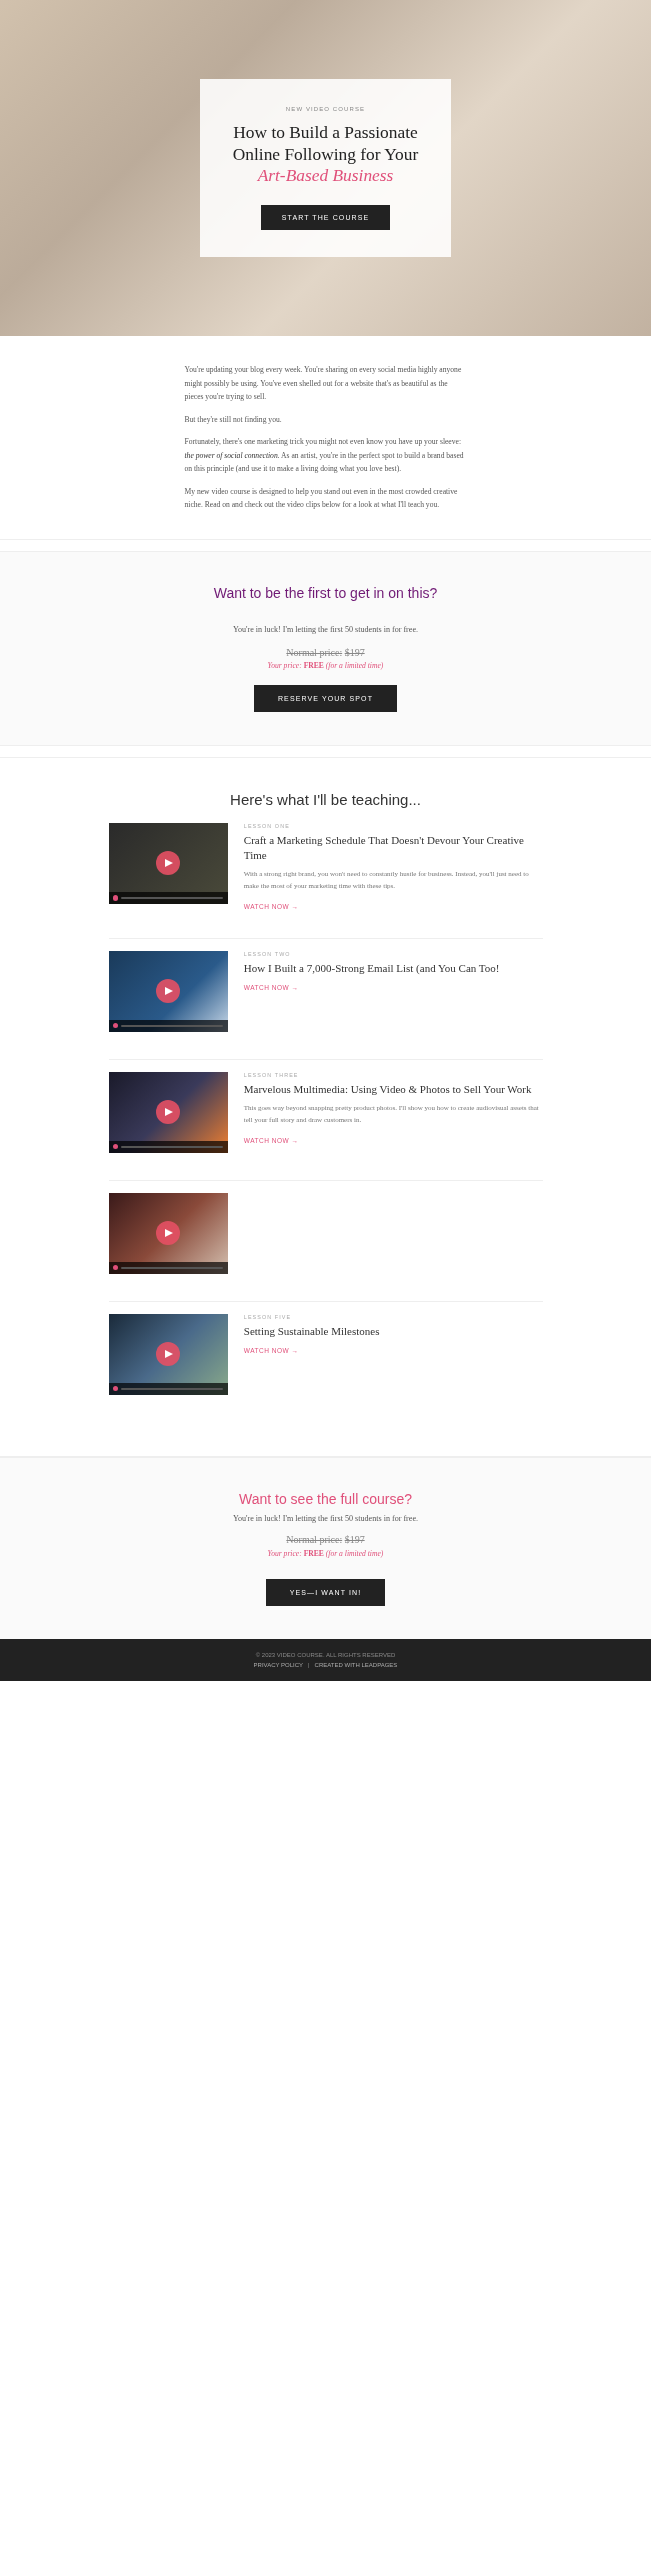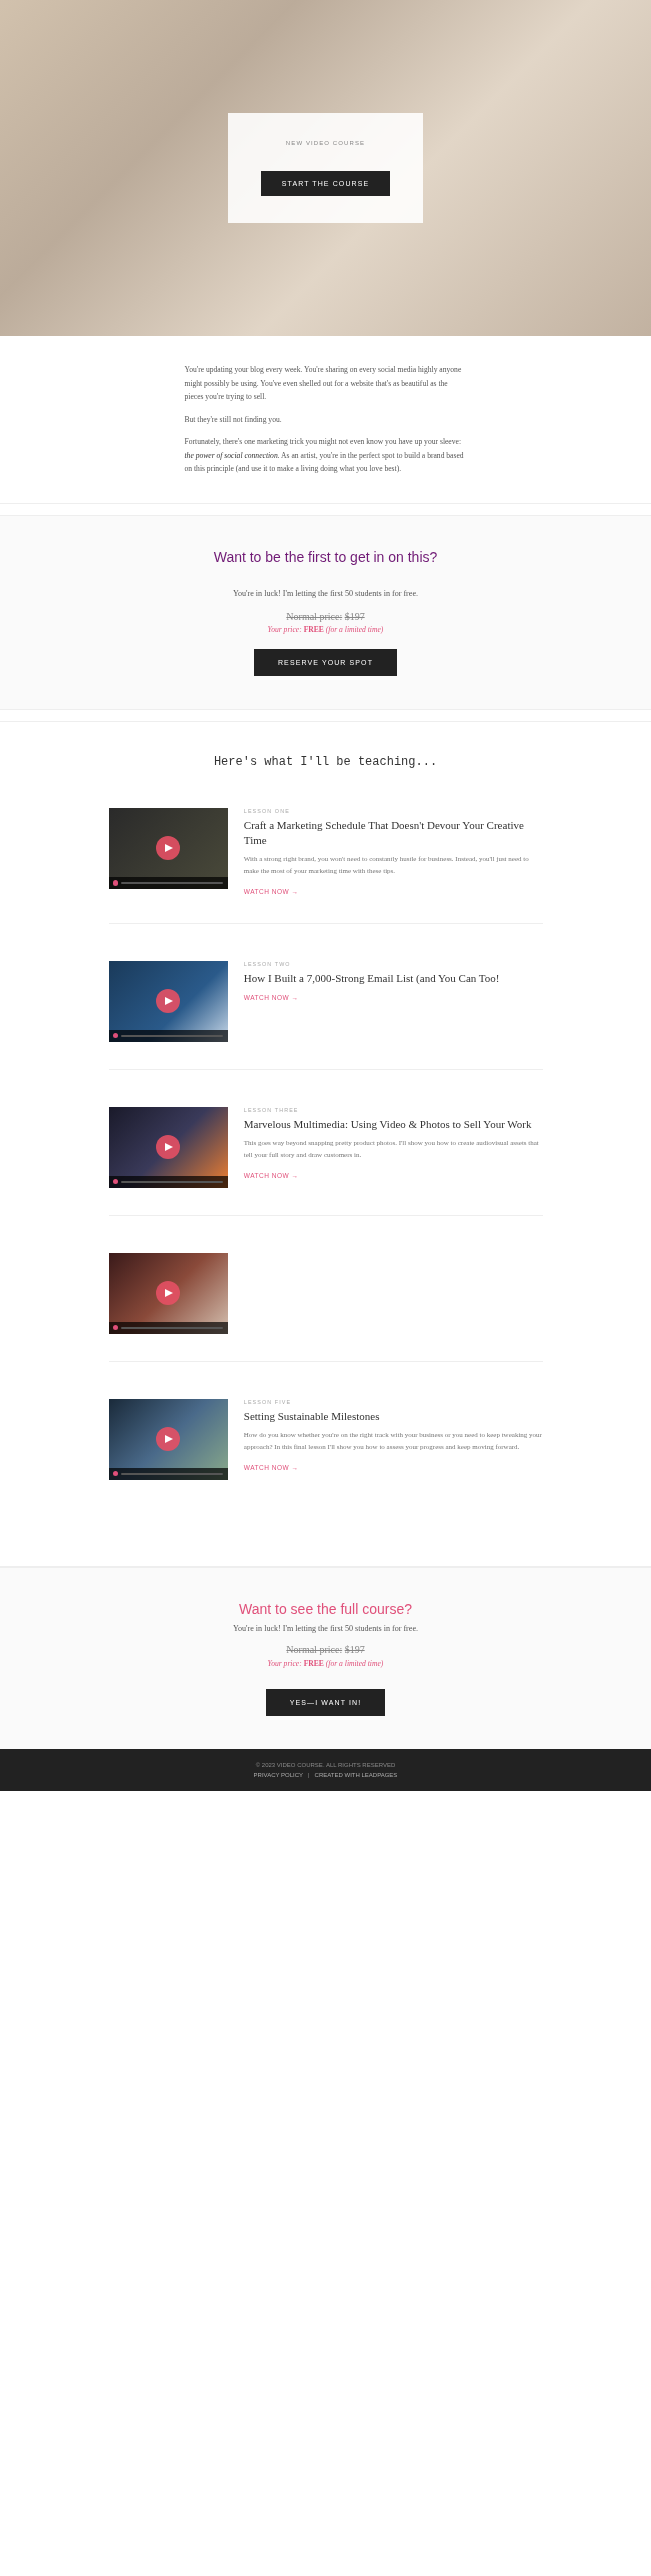--- a/index.html
+++ b/index.html
@@ -123,34 +123,34 @@
       cursor: pointer;
       border: none;
     }
 
     
     .teaching-section {
       padding: 33px 22px 22px;
       text-align: center;
     }
     .teaching-title {
-      font-family: Liberation Mono, monospace;
-      font-size: 12px;
+      font-family: Liberation Sans, sans-serif;
+      font-size: 15px;
       font-weight: normal;
       color: #333;
-      margin-bottom: 39px;
+      margin-bottom: 15px;
     }
 
     
     .lesson-item {
       display: flex;
       align-items: flex-start;
       gap: 16.3px;
       max-width: 434px;
-      margin: 0 auto 37px;
+      margin: 0 auto 12px;
       text-align: left;
       padding-bottom: 27px;
       border-bottom: 0.5px solid #eee;
     }
     .lesson-item:last-child { border-bottom: none; }
     .lesson-thumb {
       width: 119px;
       min-width: 119px;
       height: 81px;
       background: #888;
@@ -307,30 +307,36 @@
       margin: 0;
     }
   </style>
 </head>
 <body>
 
 <section class="hero">
   <div class="hero-bg"></div>
   <div class="hero-overlay">
     <p class="hero-subtitle">NEW VIDEO COURSE</p>
+    <h1 class="hero-title">
+      <span>How to Build a Passionate</span><br>
+      <span>Online Following for Your</span><br>
+      <span class="hero-title-accent">Art-Based Business</span>
+    </h1>
     <button class="hero-cta-btn">START THE COURSE</button>
   </div>
 </section>
 
 <div class="body-section">
   <p>You're updating your blog every week. You're sharing on every social media highly anyone might possibly be using. You've even shelled out for a website that's as beautiful as the pieces you're trying to sell.</p>
   <p>But they're still not finding you.</p>
   <p>
     <span>Fortunately, there's one marketing trick you might not even know you have up your sleeve: </span><em>the power of social connection.</em><span> As an artist, you're in the perfect spot to build a brand based on this principle (and use it to make a living doing what you love best).</span>
   </p>
+  <p>My new video course is designed to help you stand out even in the most crowded creative niche. Read on and check out the video clips below for a look at what I'll teach you.</p>
 </div>
 
 <hr class="divider">
 
 <div class="want-section">
   <h2 class="want-title">Want to be the first to get in on this?</h2>
   <p class="want-subtitle">You're in luck! I'm letting the first 50 students in for free.</p>
   <p class="price-normal">
     <span>Normal price:</span>
     <span>$197</span>
@@ -428,21 +434,20 @@
       <div class="video-bar">
         <div class="video-bar-icon"></div>
         <div class="video-progress">
           <div class="video-progress-fill"></div>
         </div>
       </div>
     </div>
     <div class="lesson-content">
       <p class="lesson-number">LESSON FIVE</p>
       <h3 class="lesson-title">Setting Sustainable Milestones</h3>
-      <p class="lesson-desc">How do you know whether you're on the right track with your business or you need to keep tweaking your approach? In this final lesson I'll show you how to assess your progress and keep moving forward.</p>
       <a class="watch-link">WATCH NOW →</a>
     </div>
   </div>
 
 </div>
 
 <hr class="divider">
 
 <div class="bottom-cta">
   <h2 class="bottom-cta-title">Want to see the full course?</h2>

